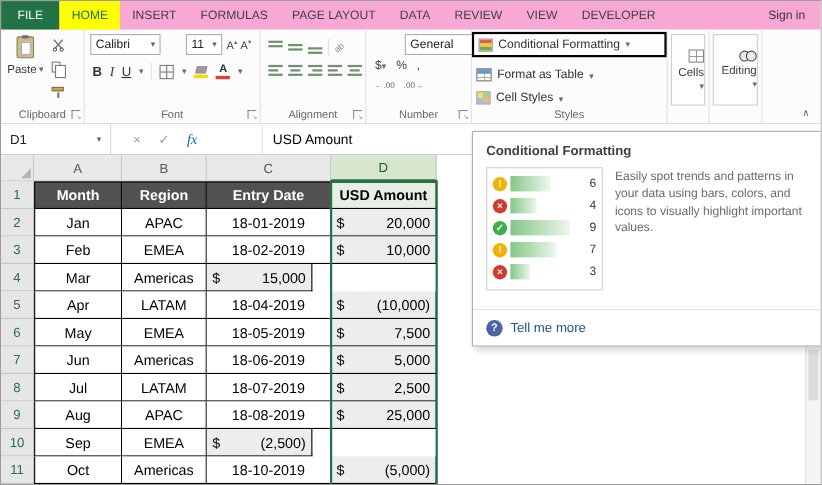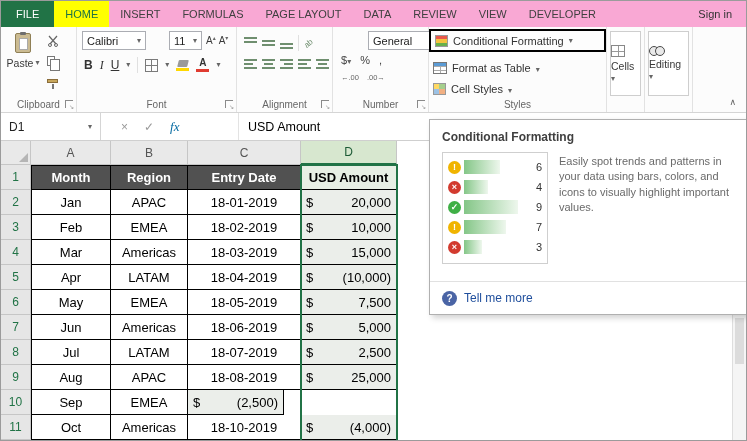--- a/index.html
+++ b/index.html
@@ -89,21 +89,21 @@
     background:linear-gradient(to bottom,#5b9bd5 0 3px,rgba(0,0,0,0) 3px),
       repeating-linear-gradient(to right,rgba(0,0,0,0) 0 6px,#aaa 6px 7px),
       repeating-linear-gradient(to bottom,rgba(0,0,0,0) 0 3px,#aaa 3px 4px); background-color:#fff; }
   .cs-ic { width:13px; height:12px; border:1px solid #999; display:inline-block;
     background-image:linear-gradient(90deg,#ffd964 0 50%,#a5cf8d 50%),linear-gradient(90deg,#9cc2e5 0 50%,#f2b083 50%);
     background-size:100% 50%; background-position:0 0,0 100%; background-repeat:no-repeat; }
 
   .g-cells { left:606px; width:38px; }
   .g-edit { left:644px; width:48px; border-right:1px solid #e2e2e2; }
   .bigbtn { position:absolute; left:3px; top:4px; bottom:16px; right:3px; border:1px solid #cecece; background:#fff;
-    display:flex; flex-direction:column; align-items:flex-start; justify-content:center; gap:3px; font-size:10.5px; color:#3a3a3a; }
+    display:flex; flex-direction:column; align-items:flex-end; justify-content:center; gap:3px; font-size:10.5px; color:#3a3a3a; }
   .cells-ic { width:14px; height:12px; border:1px solid #888; background-color:#fff; display:inline-block;
     background-image:linear-gradient(to right,rgba(0,0,0,0) 0 6px,#999 6px 7px,rgba(0,0,0,0) 7px),
       linear-gradient(to bottom,rgba(0,0,0,0) 0 5px,#999 5px 6px,rgba(0,0,0,0) 6px); }
   .binoc { width:16px; height:9px; position:relative; display:inline-block; }
   .binoc::before,.binoc::after { content:""; position:absolute; top:0; width:8px; height:8px; border:1px solid #4a4a4a; border-radius:50%; background:#e9e9e9; }
   .binoc::before { left:0; } .binoc::after { right:0; }
   .collapse { position:absolute; right:10px; bottom:5px; font-size:9px; color:#666; }
 
   
   .formulabar { position:absolute; top:112px; left:0; width:100%; height:28px; background:#fff; border-bottom:1px solid #cfcfcf; display:flex; align-items:stretch; }
@@ -369,21 +369,20 @@
       <div class="c cc">18-02-2019</div>
       <div class="c cd tint amt">
           <span>$</span>
           <span>10,000</span>
         </div>
     </div>
     <div class="r">
       <div class="rn">4</div>
       <div class="c ca">Mar</div>
       <div class="c cb">Americas</div>
-      <div class="c cc">18-03-2019</div>
       <div class="c cd tint amt">
           <span>$</span>
           <span>15,000</span>
         </div>
     </div>
     <div class="r">
       <div class="rn">5</div>
       <div class="c ca">Apr</div>
       <div class="c cb">LATAM</div>
       <div class="c cc">18-04-2019</div>
@@ -441,21 +440,21 @@
           <span>(2,500)</span>
         </div>
     </div>
     <div class="r">
       <div class="rn">11</div>
       <div class="c ca">Oct</div>
       <div class="c cb">Americas</div>
       <div class="c cc">18-10-2019</div>
       <div class="c cd tint amt">
           <span>$</span>
-          <span>(4,000)</span>
+          <span>(5,000)</span>
         </div>
     </div>
   </div>
 
   <div class="sel-outline"></div>
 
   <div class="vscroll">
       <div class="vthumb"></div>
     </div>
 

